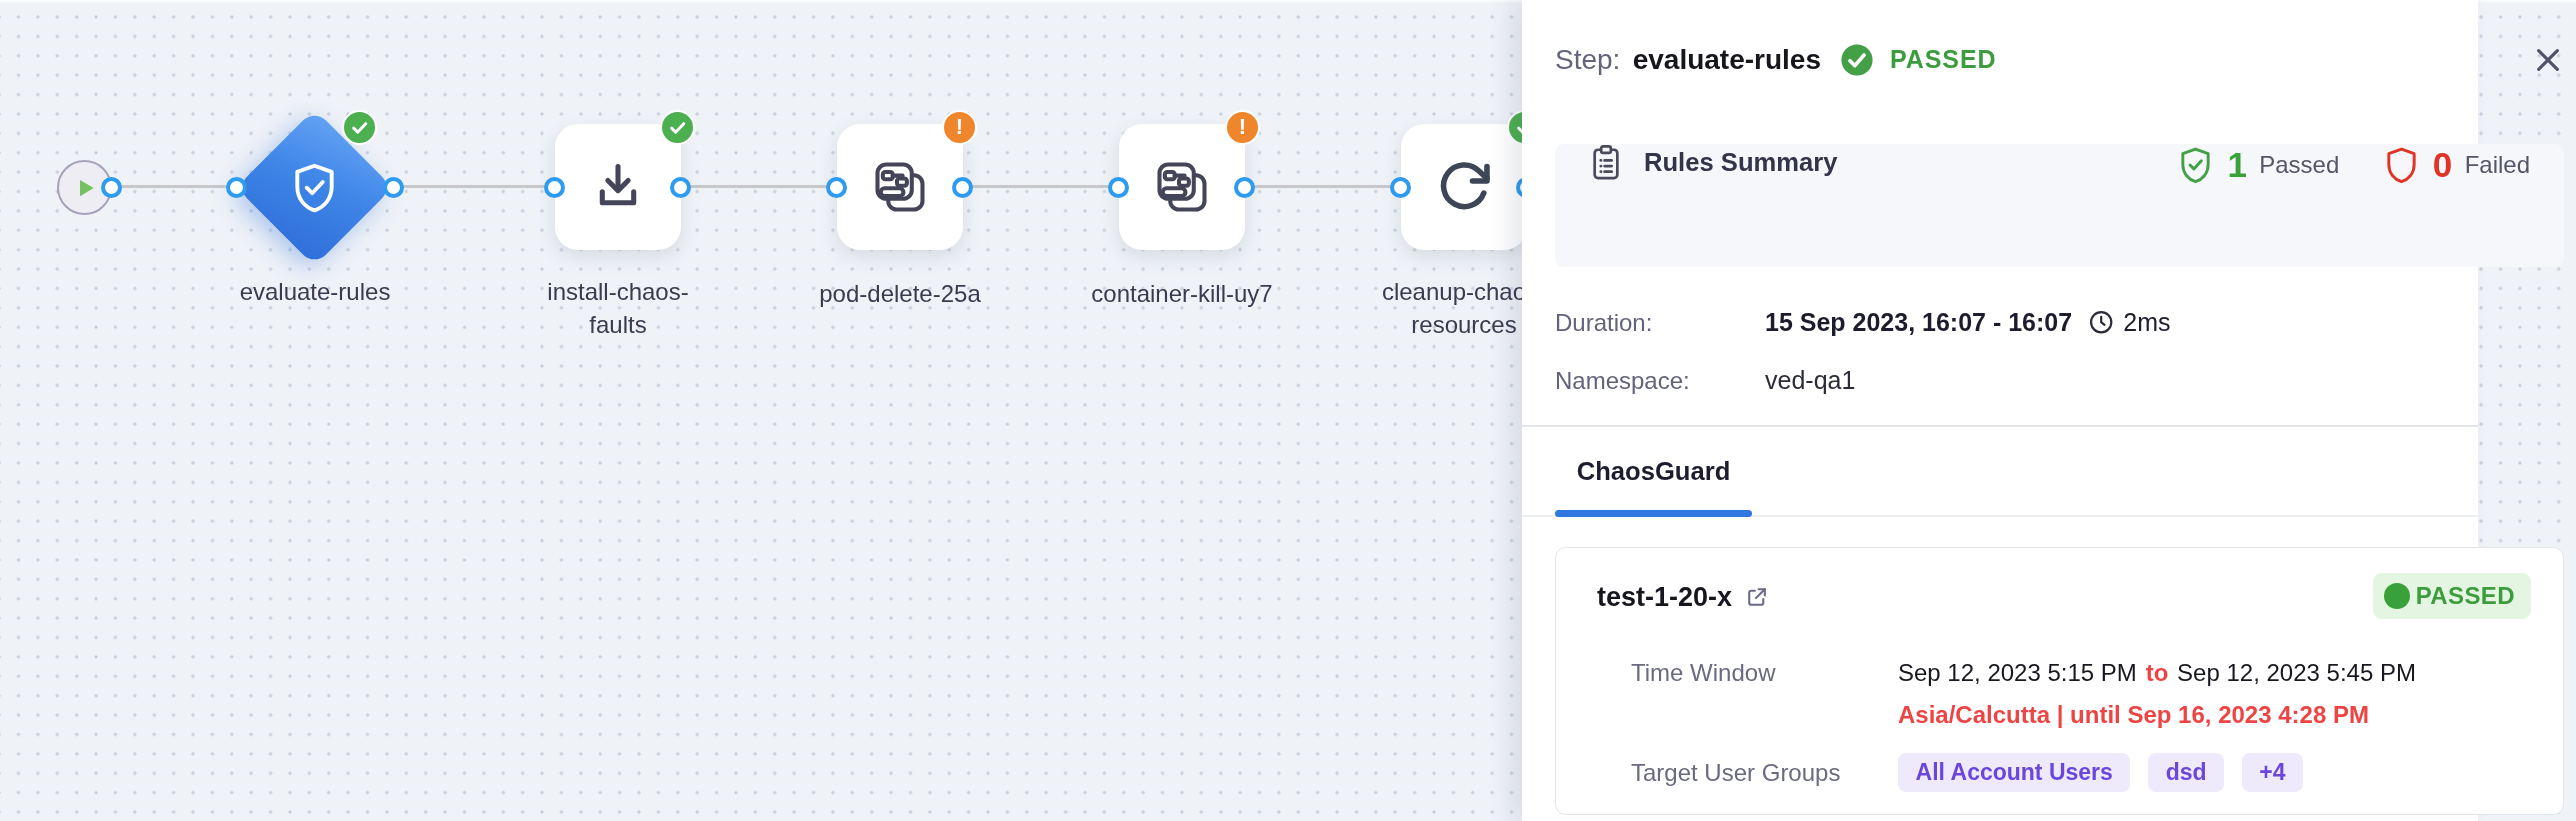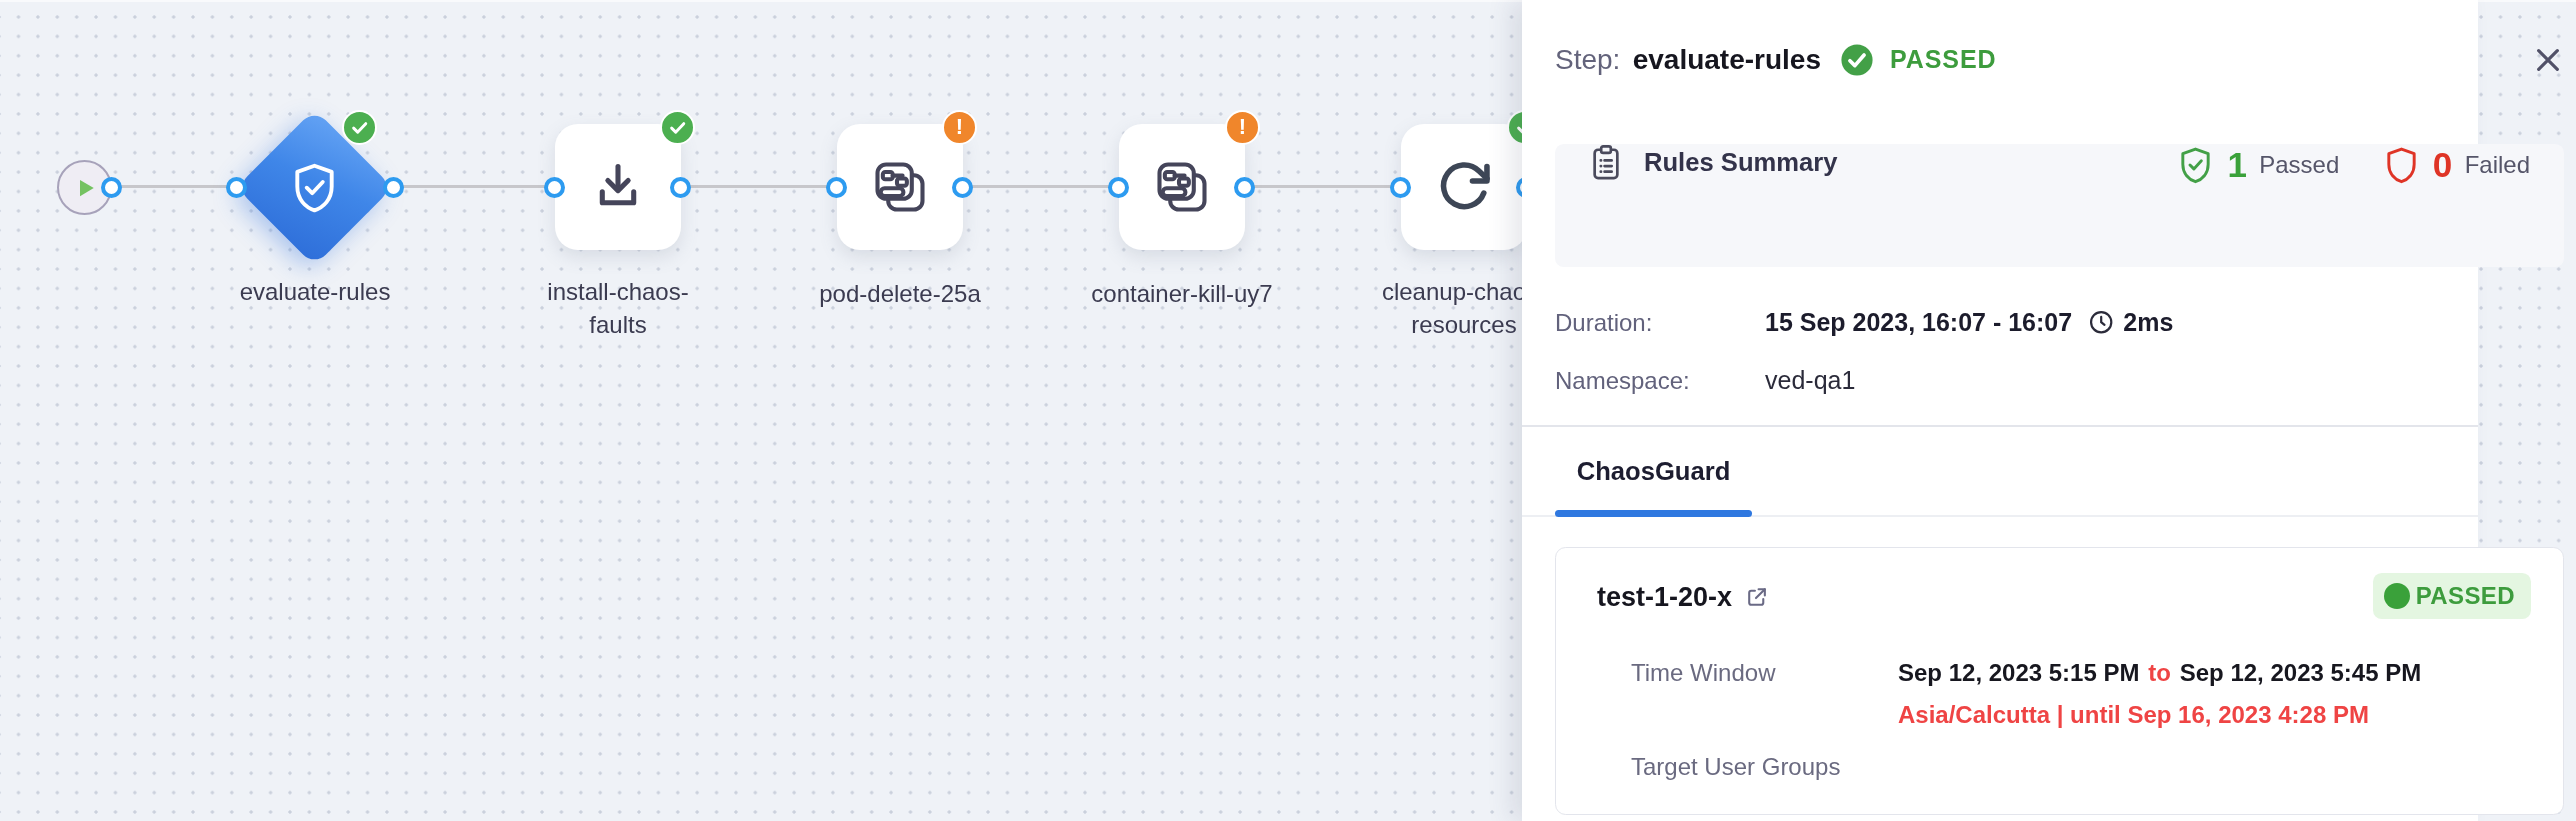--- a/index.html
+++ b/index.html
@@ -50,40 +50,40 @@
   .stat-num.g{color:#3aa13a;}
   .stat-num.r{color:#df3426;}
   .stat-word{font-size:24px;color:#555569;margin-right:30px;}
   .stat-word:last-child{margin-right:0;}
 
   .drow{position:absolute;left:33px;display:flex;align-items:center;height:35px;}
   .drow .dlabel{width:210px;font-size:24px;color:#62627c;flex:0 0 210px;}
   .dval{font-size:25px;font-weight:700;color:#1c1c2c;}
   .dval-plain{font-size:25px;font-weight:400;color:#2b2b3a;}
   .ms-group{display:flex;align-items:center;gap:8.8px;margin-left:16px;}
-  .ms-text{font-size:25px;font-weight:700;color:#1c1c2c;}
+  .ms-text{font-size:25px;font-weight:400;color:#1c1c2c;}
 
   .divider{position:absolute;left:0;right:0;top:425px;height:1.8px;background:#e3e5eb;}
   .tab{position:absolute;left:33px;top:453px;width:197px;height:65px;cursor:pointer;}
   .tab-label{display:block;text-align:center;font-size:25.6px;font-weight:700;color:#1d1d30;margin-top:3.5px;}
   .tab-baseline{position:absolute;left:0;right:0;top:515px;height:1.8px;background:#edeff3;}
   .tab-underline{position:absolute;left:33px;top:510px;width:197px;height:7px;border-radius:3.5px;background:#2f78e0;z-index:2;}
 
   .guard-card{position:absolute;left:33px;top:547px;width:1009px;height:268px;background:#fff;
     border:1.8px solid #e3e5ec;border-radius:10.6px;box-sizing:border-box;}
   .gc-title-row{position:absolute;left:41px;top:34px;display:flex;align-items:center;gap:12.3px;}
   .gc-title{font-size:27px;font-weight:700;color:#16161f;}
   .gc-badge{position:absolute;right:32px;top:25px;height:46px;background:#e4f6e1;border-radius:8.8px;
     display:flex;align-items:center;gap:5.3px;padding:0 16px 0 10.6px;}
   .gc-badge .dot{width:26.4px;height:26.4px;border-radius:50%;background:#3aa13a;}
   .gc-badge .txt{font-size:24px;font-weight:700;color:#3d9c3d;letter-spacing:0.4px;}
   .gc-row{position:absolute;left:75px;display:flex;align-items:flex-start;}
   .gc-label{width:267px;flex:0 0 267px;font-size:24px;color:#6a6a80;}
   .gc-val{font-size:24px;color:#17171f;display:flex;gap:8.8px;align-items:baseline;white-space:nowrap;}
-  .gc-val .b{font-weight:700;}
+  .gc-val .b{font-weight:400;}
   .gc-val .n{font-weight:700;color:#ef4444;}
   .pills{display:flex;gap:17.6px;align-items:center;}
   .pill{height:39px;display:flex;align-items:center;padding:0 17.6px;border-radius:8px;
     background:#eeeafc;color:#6b46dd;font-size:23px;font-weight:700;}
 </style>
 </head>
 <body>
 
 <div class="screen">
 
@@ -274,18 +274,23 @@
         </span>
       </div>
       <div class="gc-row" style="top:153px">
         <span class="gc-label"></span>
         <span class="gc-val">
             <span class="n">Asia/Calcutta | until Sep 16, 2023 4:28 PM</span>
           </span>
       </div>
       <div class="gc-row" style="top:205px;align-items:center">
         <span class="gc-label">Target User Groups</span>
+        <span class="pills">
+          <span class="pill">All Account Users</span>
+          <span class="pill">dsd</span>
+          <span class="pill">+4</span>
+        </span>
       </div>
     </div>
   </div>
 
 </div>
 
 
 </body></html>

